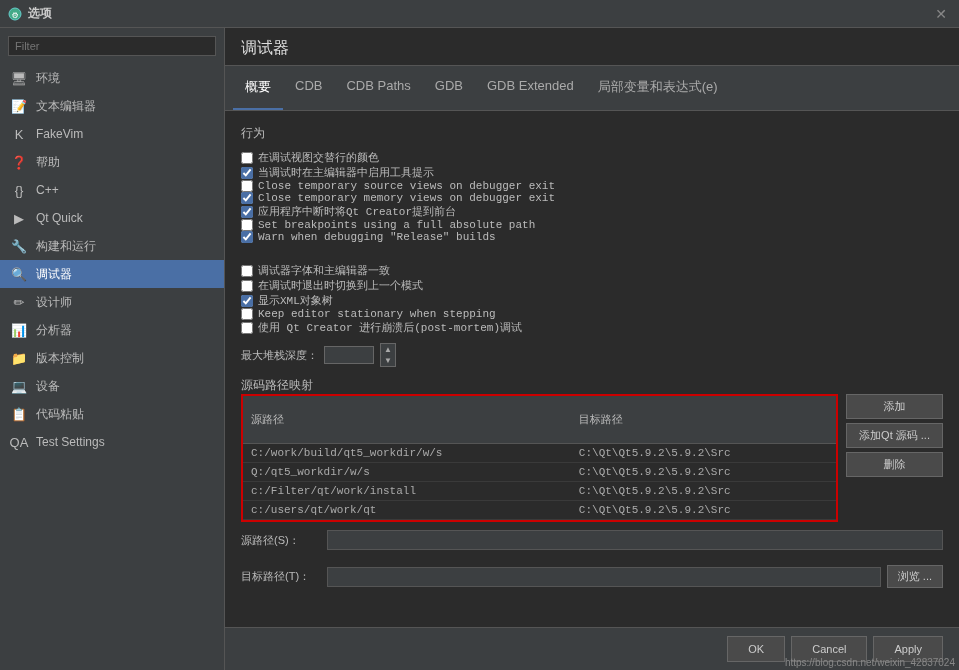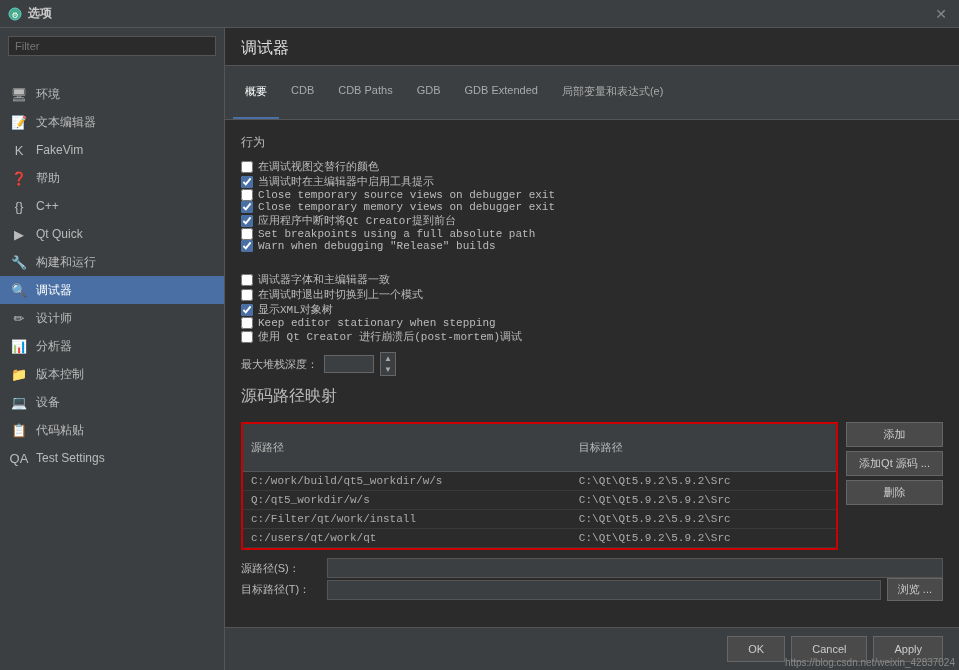--- a/index.html
+++ b/index.html
@@ -56,21 +56,21 @@
     
     .sidebar {
       width: 225px;
       background: #3c3f41;
       border-right: 1px solid #555;
       display: flex;
       flex-direction: column;
       padding-top: 8px;
     }
     .filter-input {
-      margin: 0 8px 24px 8px;
+      margin: 0 8px 8px 8px;
       background: #2b2b2b;
       border: 1px solid #555;
       color: #aaa;
       padding: 3px 6px;
       font-size: 11px;
       width: calc(100% - 16px);
     }
     .sidebar-item {
       display: flex;
       align-items: center;
@@ -109,24 +109,24 @@
     }
 
     
     .tabs {
       display: flex;
       background: #3c3f41;
       border-bottom: 1px solid #555;
       padding: 0 8px;
     }
     .tab {
-      padding: 18px 12px;
+      padding: 12px 12px;
       cursor: pointer;
       color: #aaa;
-      font-size: 11px;
+      font-size: 13px;
       border-bottom: 2px solid transparent;
     }
     .tab.active {
       color: #fff;
       border-bottom: 2px solid #4a6fa5;
     }
 
     
     .content-body {
       flex: 1;
@@ -188,23 +188,23 @@
       cursor: pointer;
       padding: 0 3px;
       line-height: 1.4;
     }
 
     
     .source-map-section {
       margin-top: 6px;
     }
     .source-map-heading {
-      font-size: 16px;
-      color: #bbb;
-      margin-bottom: 15px;
+      font-size: 12px;
+      color: #bbb;
+      margin-bottom: 0;
     }
     .source-map-table-wrapper {
       border: 2px solid #c00;
       background: #2b2b2b;
       margin-bottom: 8px;
     }
     .source-map-table {
       width: 100%;
       border-collapse: collapse;
       font-size: 11px;
@@ -247,21 +247,21 @@
     }
     .source-map-table-container {
       flex: 1;
     }
 
     
     .field-row {
       display: flex;
       align-items: center;
       gap: 6px;
-      margin-bottom: 0;
+      margin-bottom: 15px;
     }
     .field-label {
       width: 80px;
       font-size: 11px;
       color: #bbb;
       white-space: nowrap;
     }
     .field-input {
       flex: 1;
       background: #3c3f41;

